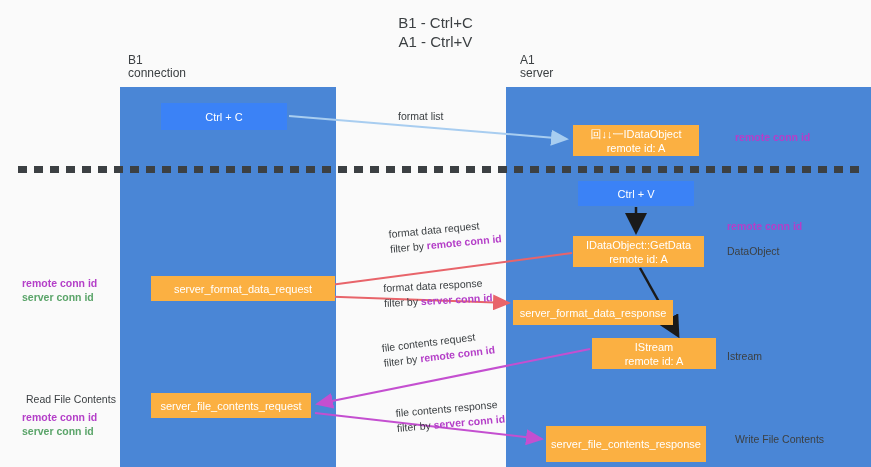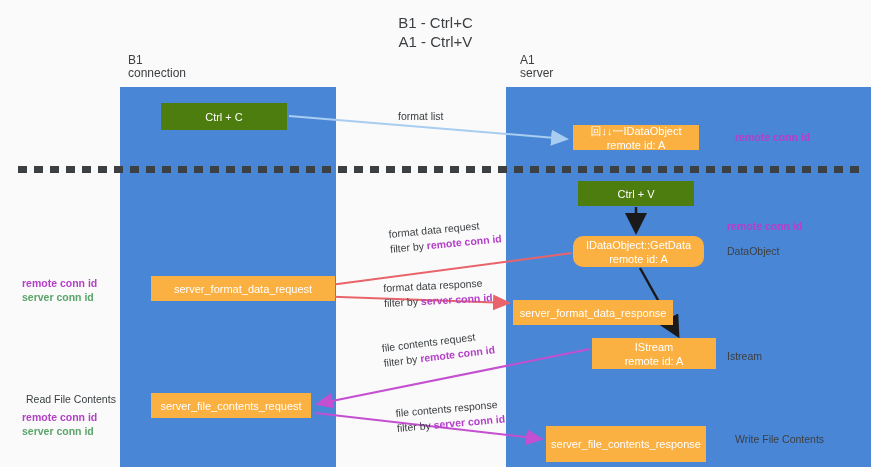--- a/index.html
+++ b/index.html
@@ -38,27 +38,27 @@
     background-image:repeating-linear-gradient(to right,#3c4043 0 9px,transparent 9px 16px);
   }
 
   
   .node{
     position:absolute;
     display:flex;align-items:center;justify-content:center;
     text-align:center;color:#ffffff;font-size:11px;line-height:14px;
     white-space:pre;box-sizing:border-box;
   }
-  .green{background:#4d7c0f;}
+  .green{background:#3b82f6;}
   .orange{background:#fbb042;}
 
   #n-ctrlc{left:161px;top:95px;width:126px;height:27px;}
-  #n-idataobject{left:573px;top:117px;width:126px;height:25px;}
+  #n-idataobject{left:573px;top:117px;width:126px;height:31px;}
   #n-ctrlv{left:578px;top:173px;width:116px;height:25px;}
-  #n-getdata{left:573px;top:228px;width:131px;height:31px;border-radius:10px;}
+  #n-getdata{left:573px;top:228px;width:131px;height:31px;}
   #n-sfdreq{left:151px;top:268px;width:184px;height:25px;}
   #n-sfdres{left:513px;top:292px;width:160px;height:25px;}
   #n-istream{left:592px;top:330px;width:124px;height:31px;}
   #n-sfcreq{left:151px;top:385px;width:160px;height:25px;}
   #n-sfcres{left:546px;top:418px;width:160px;height:36px;}
 
   
   .side{
     position:absolute;font-size:10.5px;line-height:14px;white-space:pre;
   }

